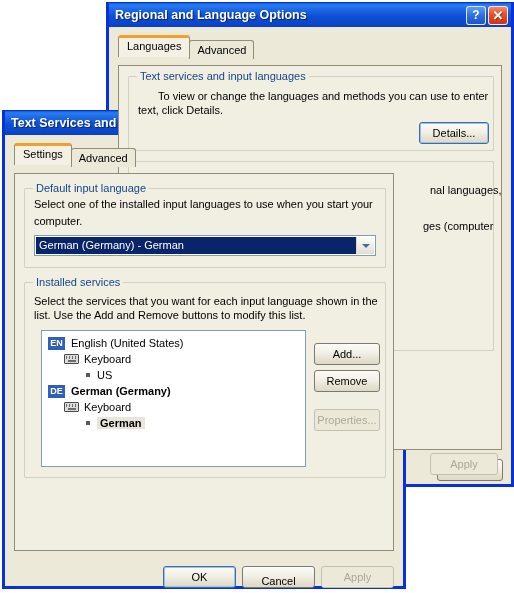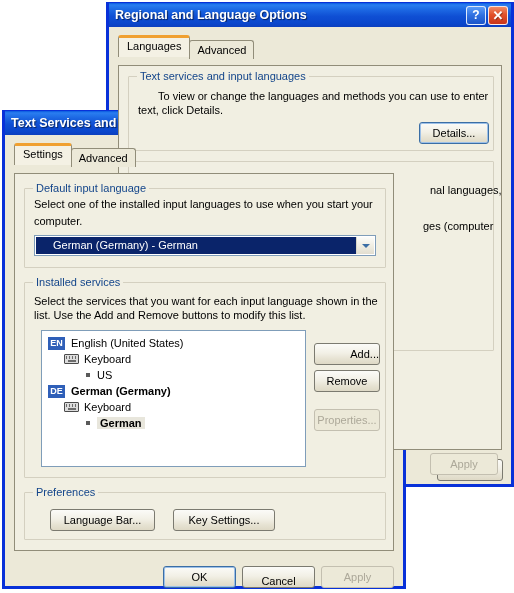--- a/index.html
+++ b/index.html
@@ -166,21 +166,21 @@
     box-sizing: border-box;
     display: flex;
     align-items: stretch;
   }
   .combo-text {
     flex: 1;
     background: #0a246a;
     color: #ffffff;
     font-size: 11px;
     line-height: 17px;
-    padding-left: 17px;
+    padding-left: 3px;
     overflow: hidden;
     white-space: nowrap;
     margin: 1px 0 1px 1px;
   }
   .combo-arrow {
     width: 17px;
     background: linear-gradient(to bottom, #fcfcfa 0%, #f0eee3 50%, #e2ded0 100%);
     border-left: 1px solid #d9d6c8;
     display: flex; align-items: center; justify-content: center;
     margin: 1px 1px 1px 0;
@@ -396,40 +396,31 @@
             <div class="lb-row lb-kbd">
               <span class="kbd-icon"></span>
               <span>Keyboard</span>
             </div>
             <div class="lb-row lb-leaf bold">
               <span class="bullet"></span>
               <span class="sel-leaf">German</span>
             </div>
           </div>
 
-          <div class="btn" style="left:289px; top:60px; width:66px; height:22px;justify-content:flex-end;">
+          <div class="btn" style="left:289px; top:60px; width:66px; height:22px;">
             <span>Add...</span>
           </div>
           <div class="btn" style="left:289px; top:87px; width:66px; height:22px;">
             <span>Remove</span>
           </div>
           <div class="btn disabled" style="left:289px; top:126px; width:66px; height:22px;">
             <span>Properties...</span>
           </div>
         </div>
 
-        <div class="groupbox" style="left:9px; top:318px; width:362px; height:48px;">
-          <span class="gb-title">Preferences</span>
-          <div class="btn" style="left:25px; top:16px; width:105px; height:22px;">
-            <span>Language Bar...</span>
-          </div>
-          <div class="btn" style="left:148px; top:16px; width:102px; height:22px;">
-            <span>Key Settings...</span>
-          </div>
-        </div>
       </div>
 
       <div class="btn default" style="left:158px; top:423px; width:73px; height:22px;">
         <span>OK</span>
       </div>
       <div class="btn" style="left:237px; top:423px; width:73px; height:22px;align-items:flex-end;">
         <span>Cancel</span>
       </div>
       <div class="btn disabled" style="left:316px; top:423px; width:73px; height:22px;">
         <span>Apply</span>

